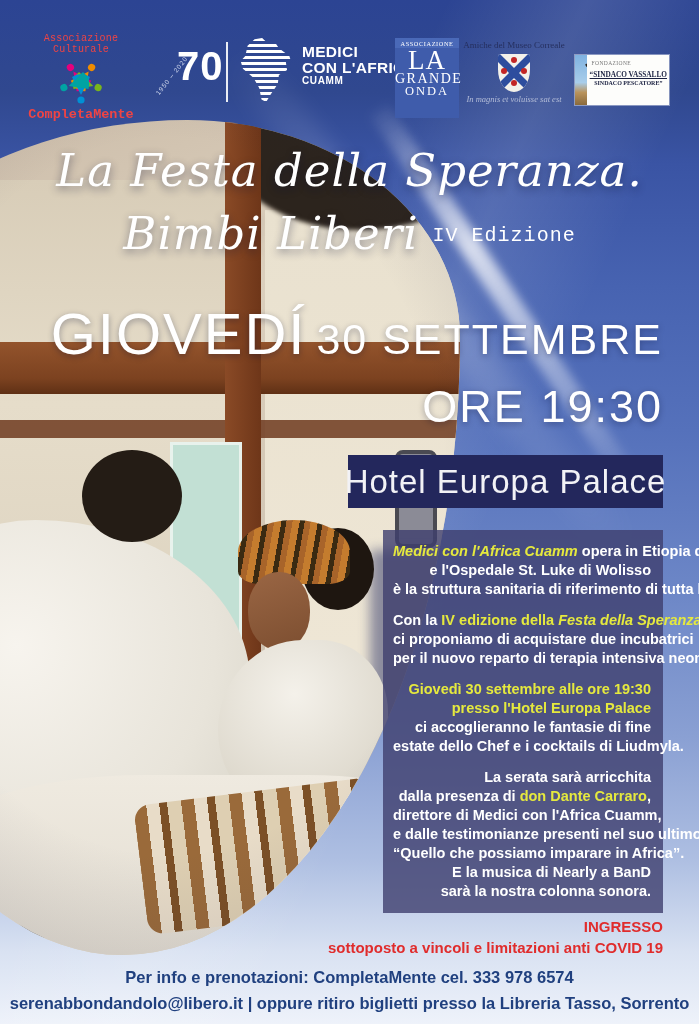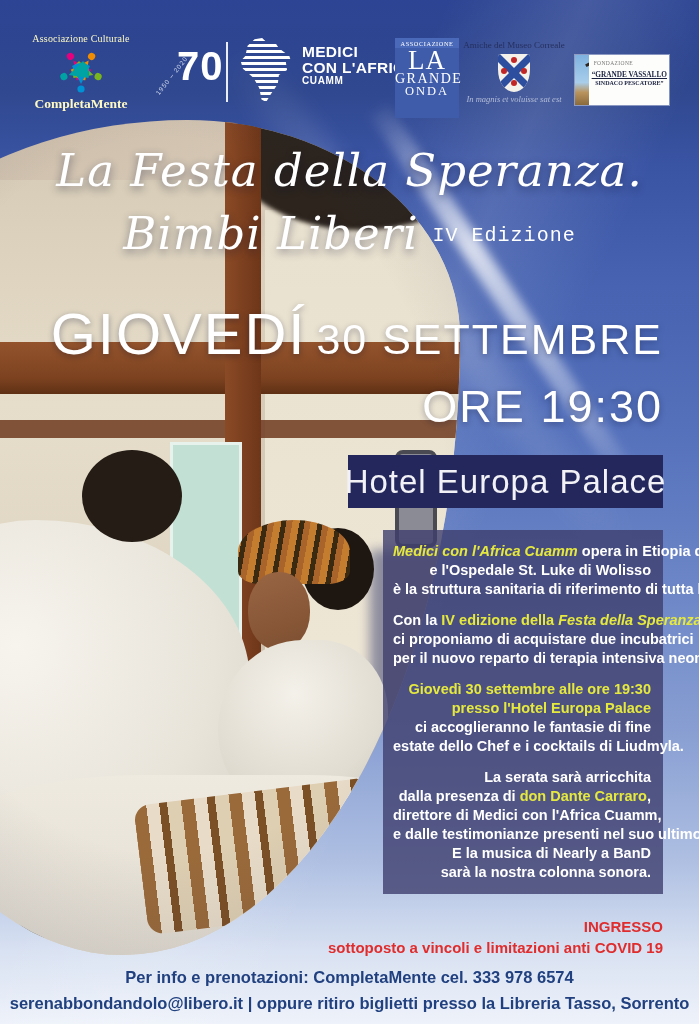--- a/index.html
+++ b/index.html
@@ -42,22 +42,22 @@
   .ph-bed{left:120px;top:655px;width:540px;height:190px;background:linear-gradient(180deg,#efeae0,#e2dcd0);border-radius:40% 30% 0 0;}
   .ph-blanket{left:330px;top:668px;width:290px;height:130px;transform:rotate(-7deg);border-radius:16px;
     background:repeating-linear-gradient(90deg,#9a6a3a 0 13px,#e8dcc8 13px 26px,#7c5026 26px 34px,#decfb2 34px 48px);}
   .ph-trousers{left:170px;top:540px;width:200px;height:280px;border-radius:40% 50% 30% 40%;
     background:linear-gradient(170deg,#5d6170,#474b58);}
   .ph-shadow-r{left:560px;top:430px;width:110px;height:340px;background:#3c4270;opacity:.55;filter:blur(6px);}
   .blob .ph-vignette{position:absolute;inset:0;border-radius:inherit;
     background:radial-gradient(ellipse at 55% 45%,transparent 55%,rgba(40,40,70,.25));}
   
   .logos{position:absolute;left:0;top:0;width:100%;height:130px;}
-  .lg-cm{position:absolute;left:16px;top:33px;width:130px;text-align:center;color:#fef9c3;
-    font-family:Liberation Serif, serif;}
+  .lg-cm{position:absolute;left:16px;top:33px;width:130px;text-align:center;color:#ef4444;
+    font-family:Liberation Mono, monospace;}
   .lg-cm .assoc{font-size:10px;letter-spacing:.2px;}
   .lg-cm svg{display:block;margin:3px auto 1px;}
   .lg-cm .name{font-size:13.5px;font-weight:bold;}
   .lg-cuamm{position:absolute;left:146px;top:36px;height:80px;color:#fff;}
   .lg-years{position:absolute;left:2px;top:36px;font-size:6.5px;color:#d4dcf0;transform:rotate(-52deg);letter-spacing:1px;white-space:nowrap;}
   .lg-70{position:absolute;left:31px;top:8px;font-size:40px;font-weight:bold;letter-spacing:1px;}
   .lg-div{position:absolute;left:80px;top:6px;width:2px;height:60px;background:#fff;opacity:.9;}
   .lg-africa{position:absolute;left:90px;top:2px;width:58px;height:64px;
     background:repeating-linear-gradient(to bottom,#fff 0 3px,rgba(255,255,255,0) 3px 6px);
     clip-path:polygon(32% 2%,45% 0%,52% 6%,68% 8%,74% 16%,92% 28%,94% 34%,86% 38%,88% 50%,74% 58%,72% 72%,60% 88%,52% 100%,44% 96%,40% 78%,30% 62%,12% 48%,8% 36%,16% 28%,20% 12%);}
@@ -215,21 +215,21 @@
       <div class="m">In magnis et voluisse sat est</div>
     </div>
 
     <div class="lg-av">
       <div class="photo">
 
         <div class="arm"></div>
       </div>
       <div class="txt">
         <div class="f">FONDAZIONE</div>
-        <div class="n">“GRANDE VASSALLO</div>
+        <div class="n">“SINDACO VASSALLO</div>
         <div class="s">SINDACO PESCATORE”</div>
       </div>
     </div>
   </header>
 
   <div class="title-block">
     <div class="title-l1">La Festa della Speranza.</div>
     <div class="title-l2">
       <span>Bimbi Liberi</span><span class="title-ed">IV Edizione</span>
     </div>
@@ -261,20 +261,21 @@
         <div class="pline"><span class="sg-y">Giovedì 30 settembre alle ore 19:30</span></div>
         <div class="pline"><span class="sg-y">presso l'Hotel Europa Palace</span></div>
         <div class="pline"><span class="sg-w">ci accoglieranno le fantasie di fine</span></div>
         <div class="pline"><span class="sg-w">estate dello Chef e i cocktails di Liudmyla.</span></div>
       </div>
       <div class="para">
         <div class="pline"><span class="sg-w">La serata sarà arricchita</span></div>
         <div class="pline"><span class="sg-w">dalla presenza di </span><span class="sg-y">don Dante Carraro</span><span class="sg-w">,</span></div>
         <div class="pline"><span class="sg-w">direttore di Medici con l'Africa Cuamm,</span></div>
         <div class="pline"><span class="sg-w">e dalle testimonianze presenti nel suo ultimo Libro:</span></div>
+        <div class="pline"><span class="sg-w">“Quello che possiamo imparare in Africa”.</span></div>
         <div class="pline"><span class="sg-w">E la musica di Nearly a BanD</span></div>
         <div class="pline"><span class="sg-w">sarà la nostra colonna sonora.</span></div>
       </div>
     </section>
 
   <div class="notice">
     <div>INGRESSO</div>
     <div>sottoposto a vincoli e limitazioni anti COVID 19</div>
   </div>
 

